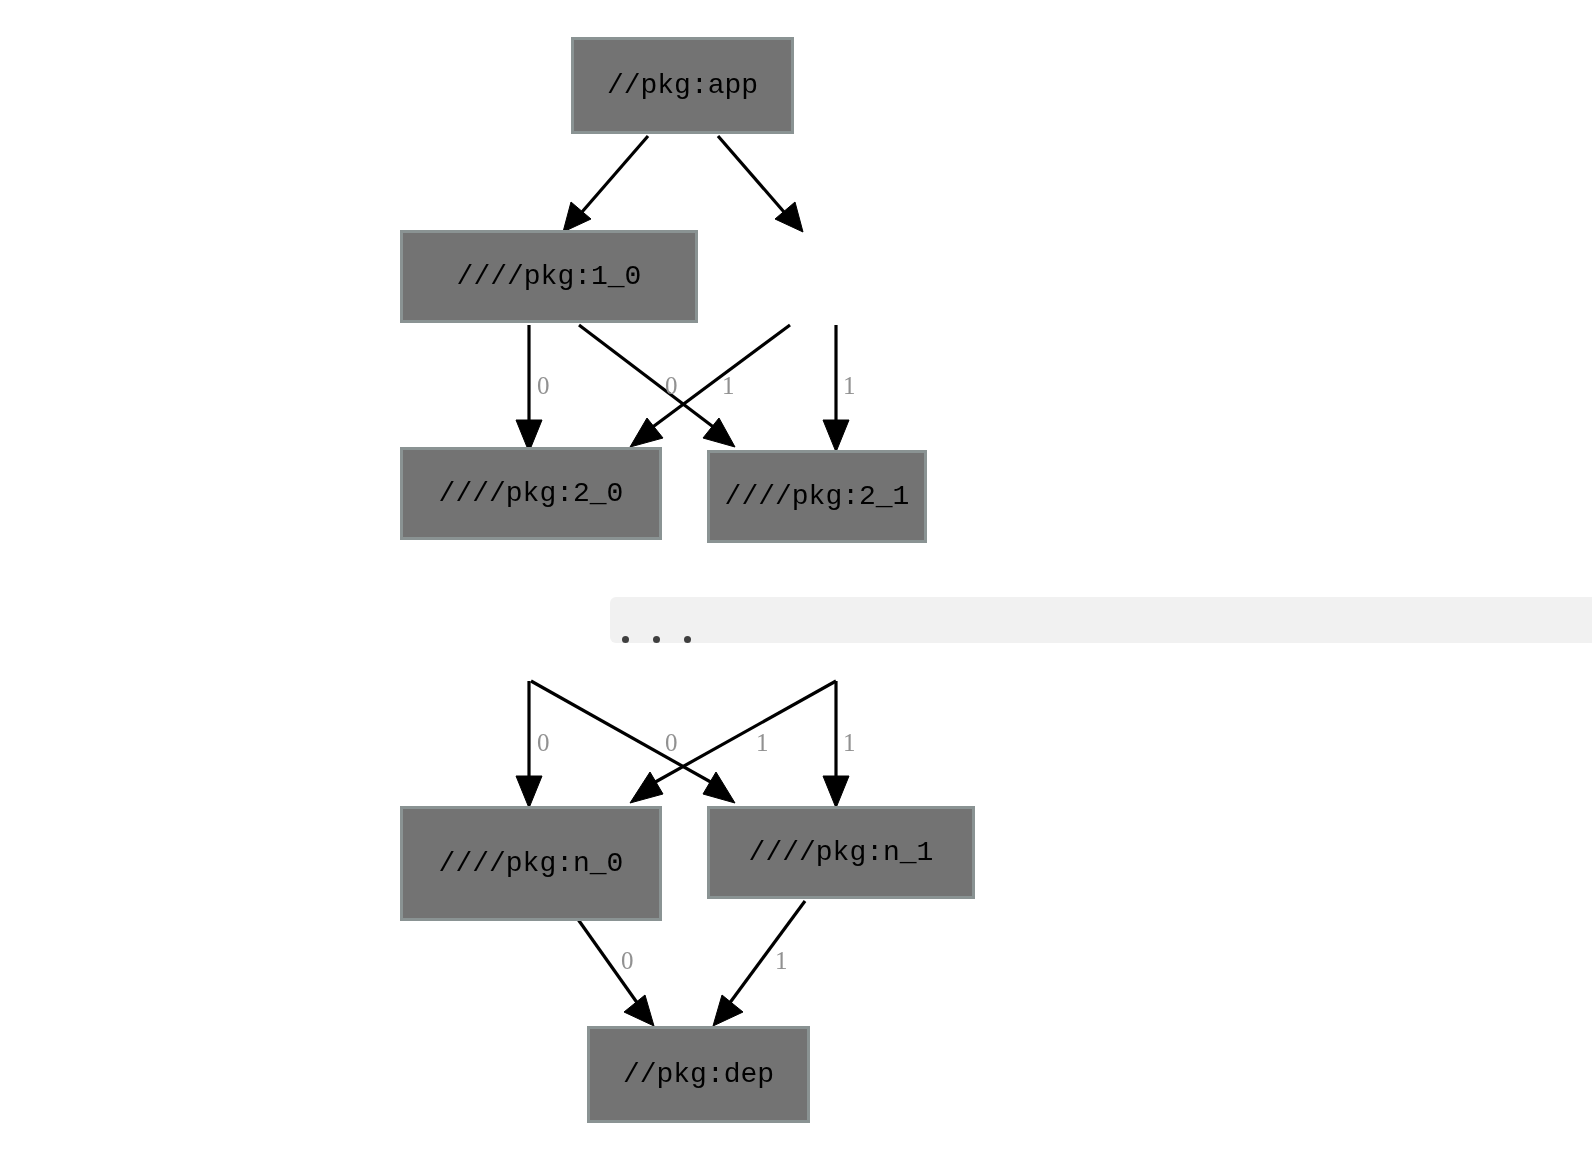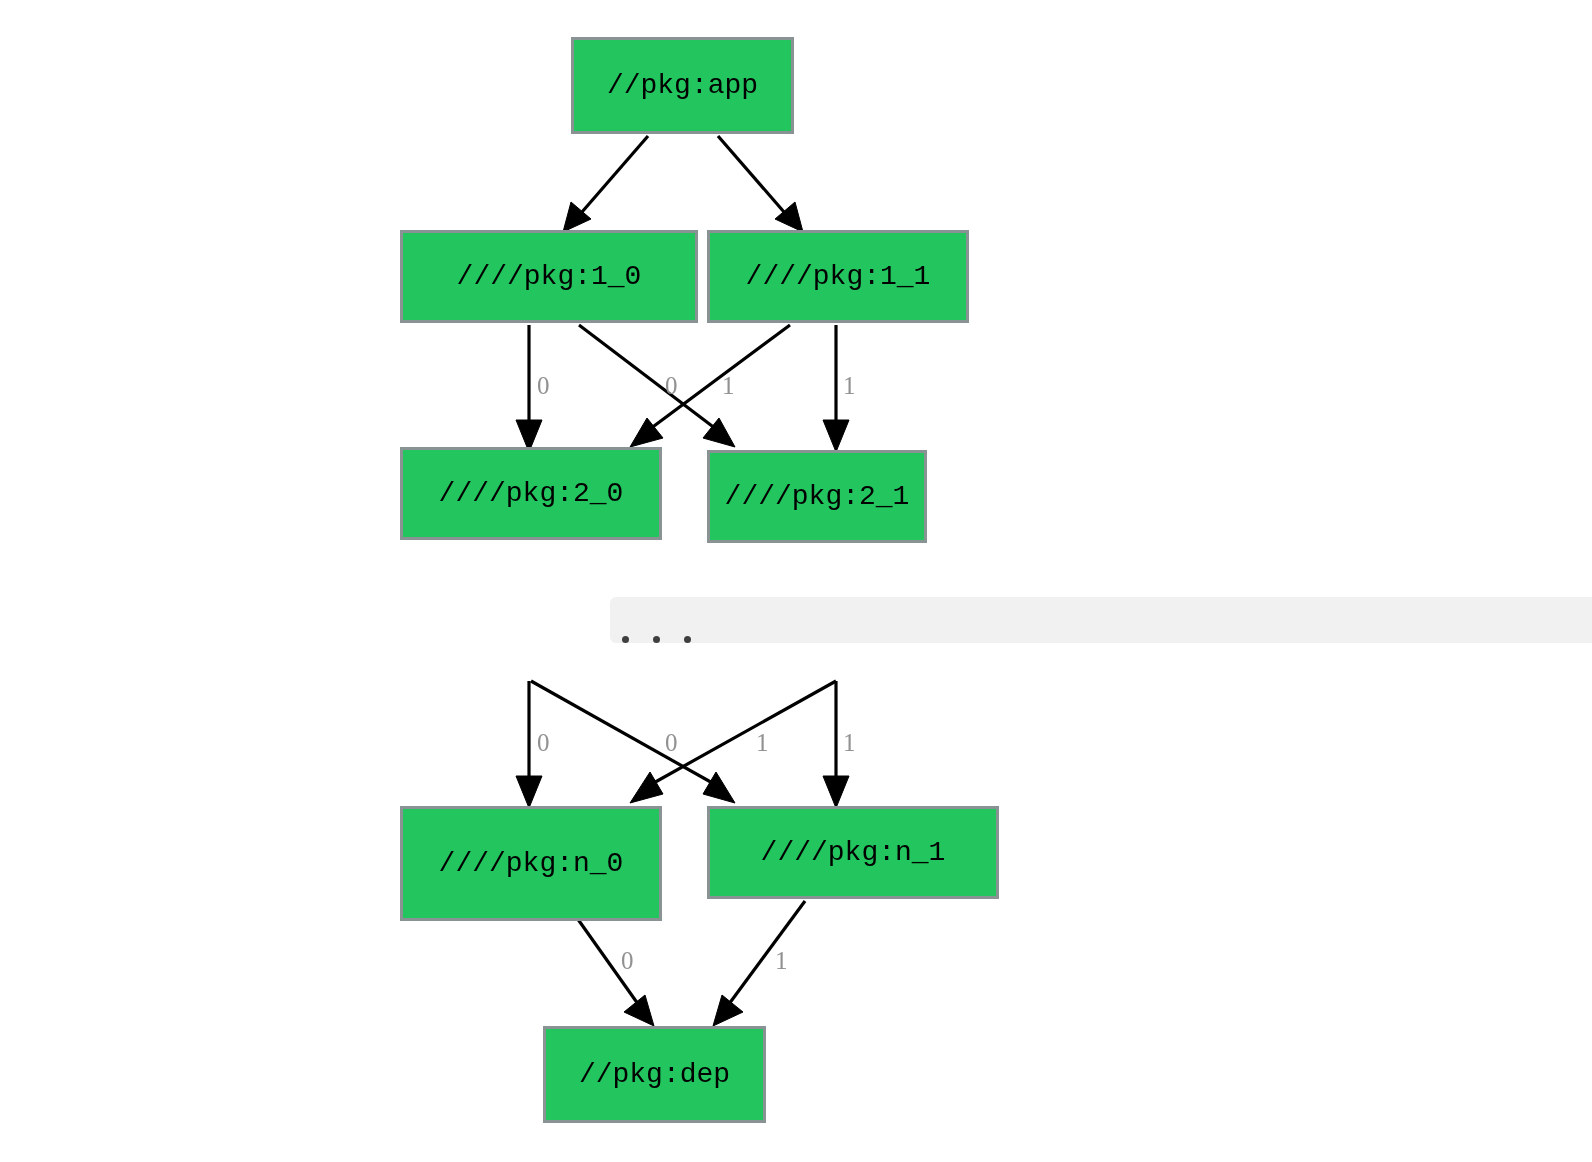--- a/index.html
+++ b/index.html
@@ -41,21 +41,21 @@
   }
   .edge-label {
     font-family: "Liberation Serif", "DejaVu Serif", serif;
     font-size: 25px;
     fill: #919191;
   }
   
   .node {
     position: absolute;
     box-sizing: border-box;
-    background: #22c55e;
+    background: #737373;
     border: 3px solid #8a9393;
     display: flex;
     align-items: center;
     justify-content: center;
     font-family: "Liberation Mono", "DejaVu Sans Mono", monospace;
     font-size: 28px;
     color: #000000;
     letter-spacing: 0px;
     white-space: nowrap;
   }
@@ -171,41 +171,38 @@
   </svg>
 
   <div class="node" style="left:571px; top:37px; width:223px; height:97px;">
     <span class="node-label">//pkg:app</span>
   </div>
 
   <div class="node" style="left:400px; top:230px; width:298px; height:93px;">
     <span class="node-label">////pkg:1_0</span>
   </div>
 
-  <div class="node" style="left:707px; top:230px; width:262px; height:93px;">
-    <span class="node-label">////pkg:1_1</span>
-  </div>
 
   <div class="node" style="left:400px; top:447px; width:262px; height:93px;">
     <span class="node-label">////pkg:2_0</span>
   </div>
 
   <div class="node" style="left:707px; top:450px; width:220px; height:93px;">
     <span class="node-label">////pkg:2_1</span>
   </div>
 
   <div class="node" style="left:400px; top:806px; width:262px; height:115px;">
     <span class="node-label">////pkg:n_0</span>
   </div>
 
-  <div class="node" style="left:707px; top:806px; width:292px; height:93px;">
+  <div class="node" style="left:707px; top:806px; width:268px; height:93px;">
     <span class="node-label">////pkg:n_1</span>
   </div>
 
-  <div class="node" style="left:543px; top:1026px; width:223px; height:97px;">
+  <div class="node" style="left:587px; top:1026px; width:223px; height:97px;">
     <span class="node-label">//pkg:dep</span>
   </div>
 
   <div id="truncation-band">
     <div class="ellipsis-dots">
       <span class="dot"></span>
       <span class="dot"></span>
       <span class="dot"></span>
     </div>
   </div>

